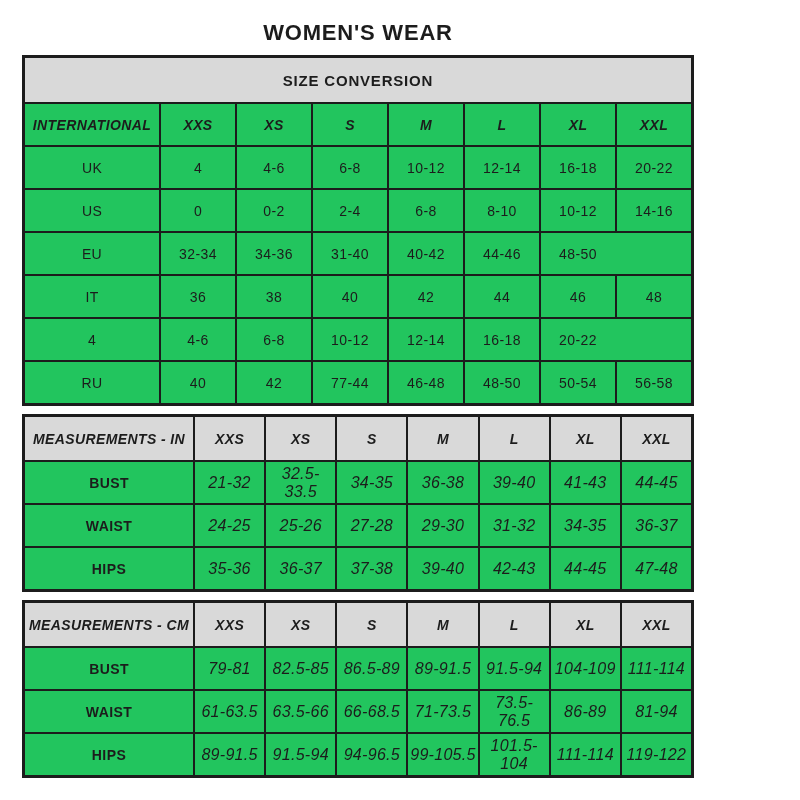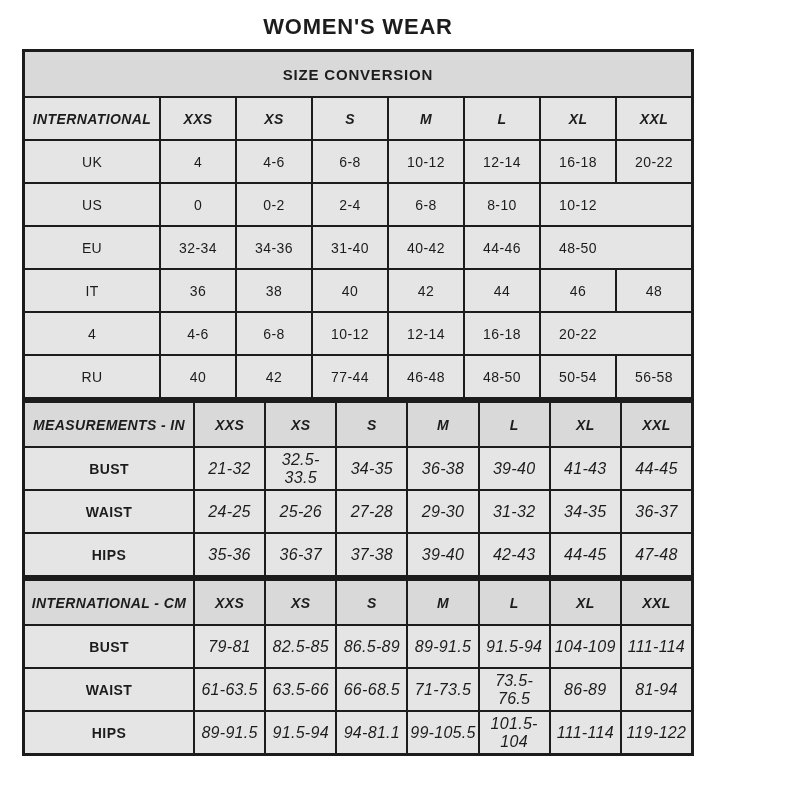--- a/index.html
+++ b/index.html
@@ -4,33 +4,34 @@
 <style>
   * { box-sizing: border-box; }
   html, body { margin: 0; padding: 0; background: #ffffff; }
   body {
     width: 800px; height: 800px;
     font-family: "Liberation Sans", sans-serif;
     color: #1c1c1c;
   }
   .page {
     width: 716px; height: 800px;
-    padding: 12px 22px 0 22px;
+    padding: 18px 22px 0 22px;
   }
   .title {
     margin: 2px 0 9px 0;
     text-align: center;
     font-size: 22px;
     font-weight: bold;
     letter-spacing: 0.8px;
     color: #1c1c1c;
   }
   .tbl {
     border: 3px solid #1c1c1c;
-    background: #e5e5e5;
+    margin-bottom: 8px;
+    background: #22c55e;
   }
   .banner {
     height: 44px;
     background: #d9d9d9;
     display: flex; align-items: center; justify-content: center;
     font-size: 15px; font-weight: bold; letter-spacing: 0.8px;
   }
   .row {
     display: grid;
     height: 43px;
@@ -81,20 +82,21 @@
         <div class="cell val">20-22</div>
       </div>
       <div class="row">
         <div class="cell label">US</div>
         <div class="cell val">0</div>
         <div class="cell val">0-2</div>
         <div class="cell val">2-4</div>
         <div class="cell val">6-8</div>
         <div class="cell val">8-10</div>
         <div class="cell val">10-12</div>
+        <div class="cell val">14-16</div>
       </div>
       <div class="row">
         <div class="cell label">EU</div>
         <div class="cell val">32-34</div>
         <div class="cell val">34-36</div>
         <div class="cell val">31-40</div>
         <div class="cell val">40-42</div>
         <div class="cell val">44-46</div>
         <div class="cell val">48-50</div>
       </div>
@@ -167,21 +169,21 @@
         <div class="cell val">37-38</div>
         <div class="cell val">39-40</div>
         <div class="cell val">42-43</div>
         <div class="cell val">44-45</div>
         <div class="cell val">47-48</div>
       </div>
     </div>
 
   <div class="tbl t2">
       <div class="row header-row gray">
-        <div class="cell label">INTERNATIONAL - CM</div>
+        <div class="cell label">MEASUREMENTS - CM</div>
         <div class="cell val">XXS</div>
         <div class="cell val">XS</div>
         <div class="cell val">S</div>
         <div class="cell val">M</div>
         <div class="cell val">L</div>
         <div class="cell val">XL</div>
         <div class="cell val">XXL</div>
       </div>
       <div class="row">
         <div class="cell label">BUST</div>
@@ -200,20 +202,20 @@
         <div class="cell val">66-68.5</div>
         <div class="cell val">71-73.5</div>
         <div class="cell val">73.5-76.5</div>
         <div class="cell val">86-89</div>
         <div class="cell val">81-94</div>
       </div>
       <div class="row">
         <div class="cell label">HIPS</div>
         <div class="cell val">89-91.5</div>
         <div class="cell val">91.5-94</div>
-        <div class="cell val">94-81.1</div>
+        <div class="cell val">94-96.5</div>
         <div class="cell val">99-105.5</div>
         <div class="cell val">101.5-104</div>
         <div class="cell val">111-114</div>
         <div class="cell val">119-122</div>
       </div>
     </div>
 </div>
 
 </body></html>

